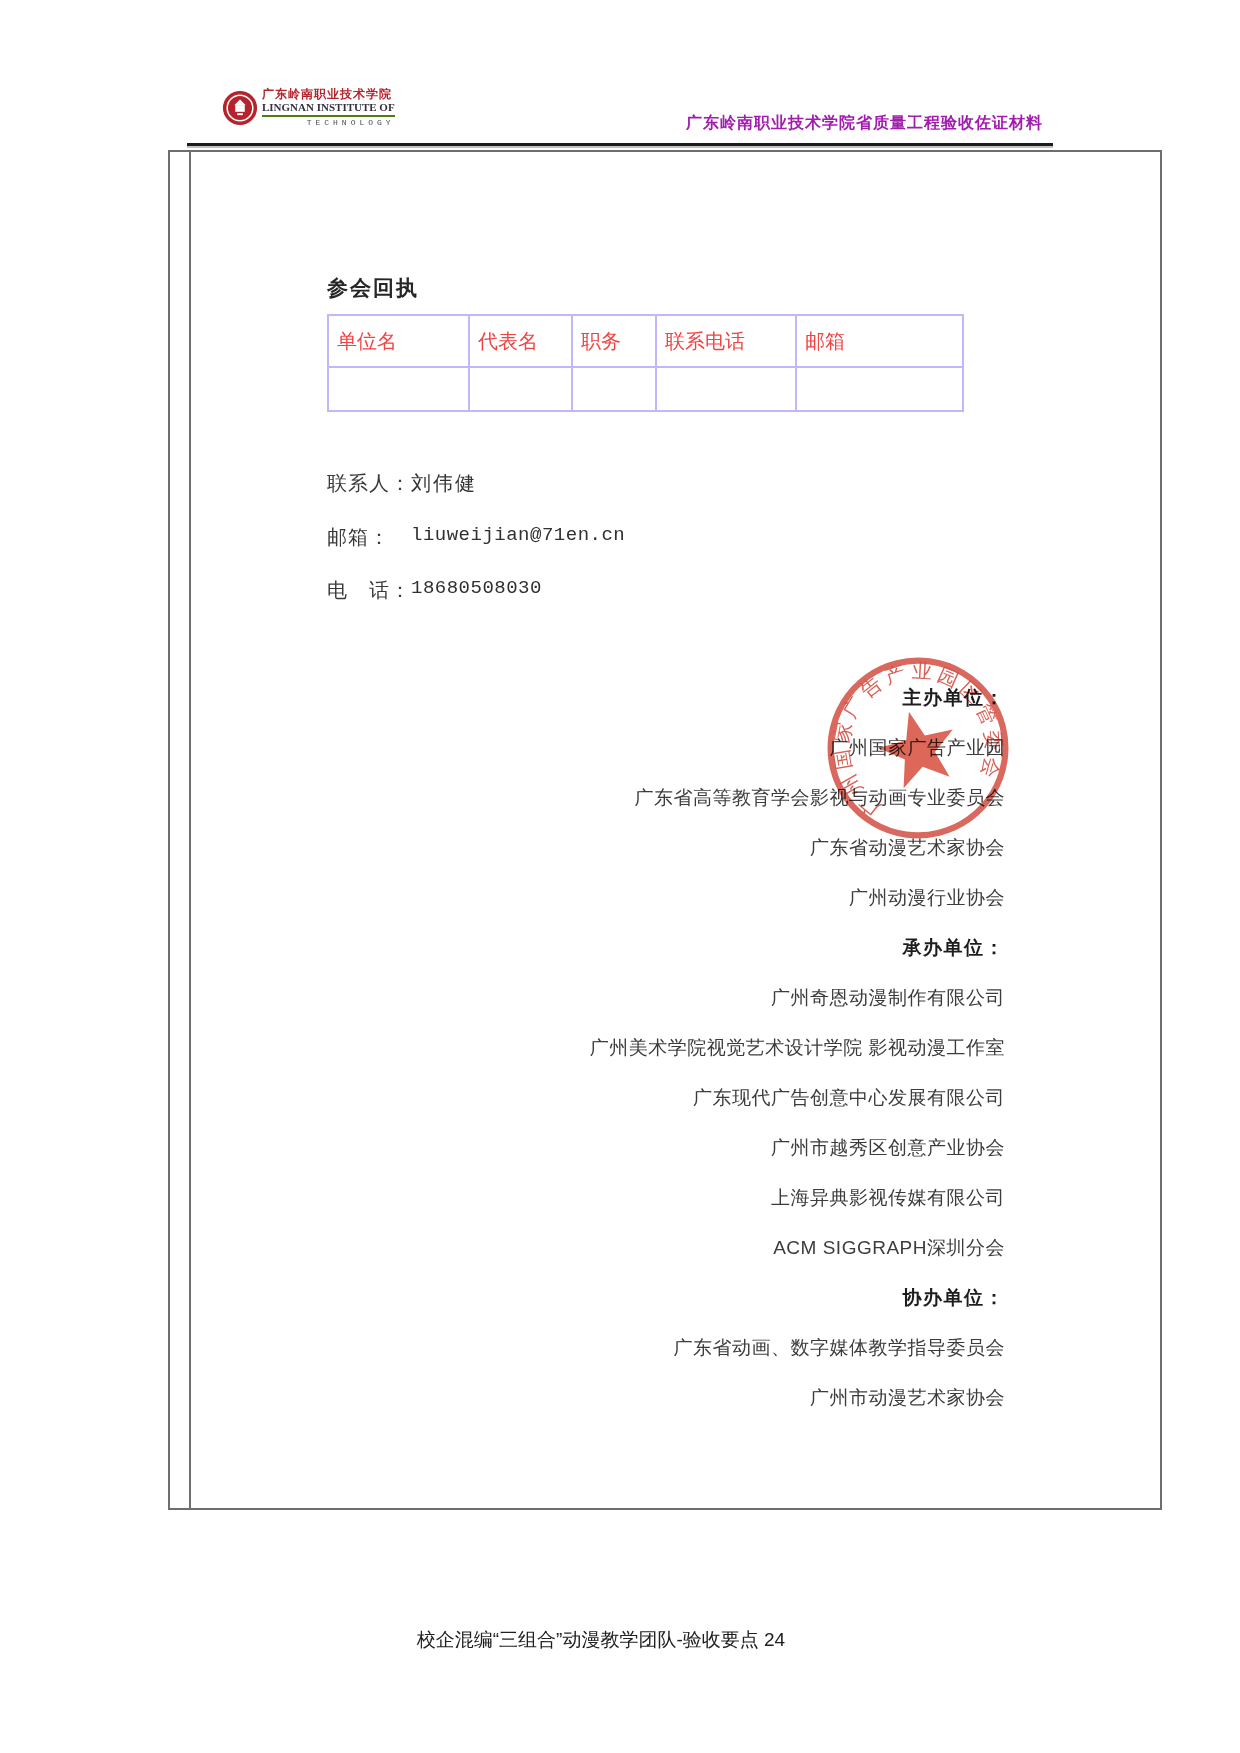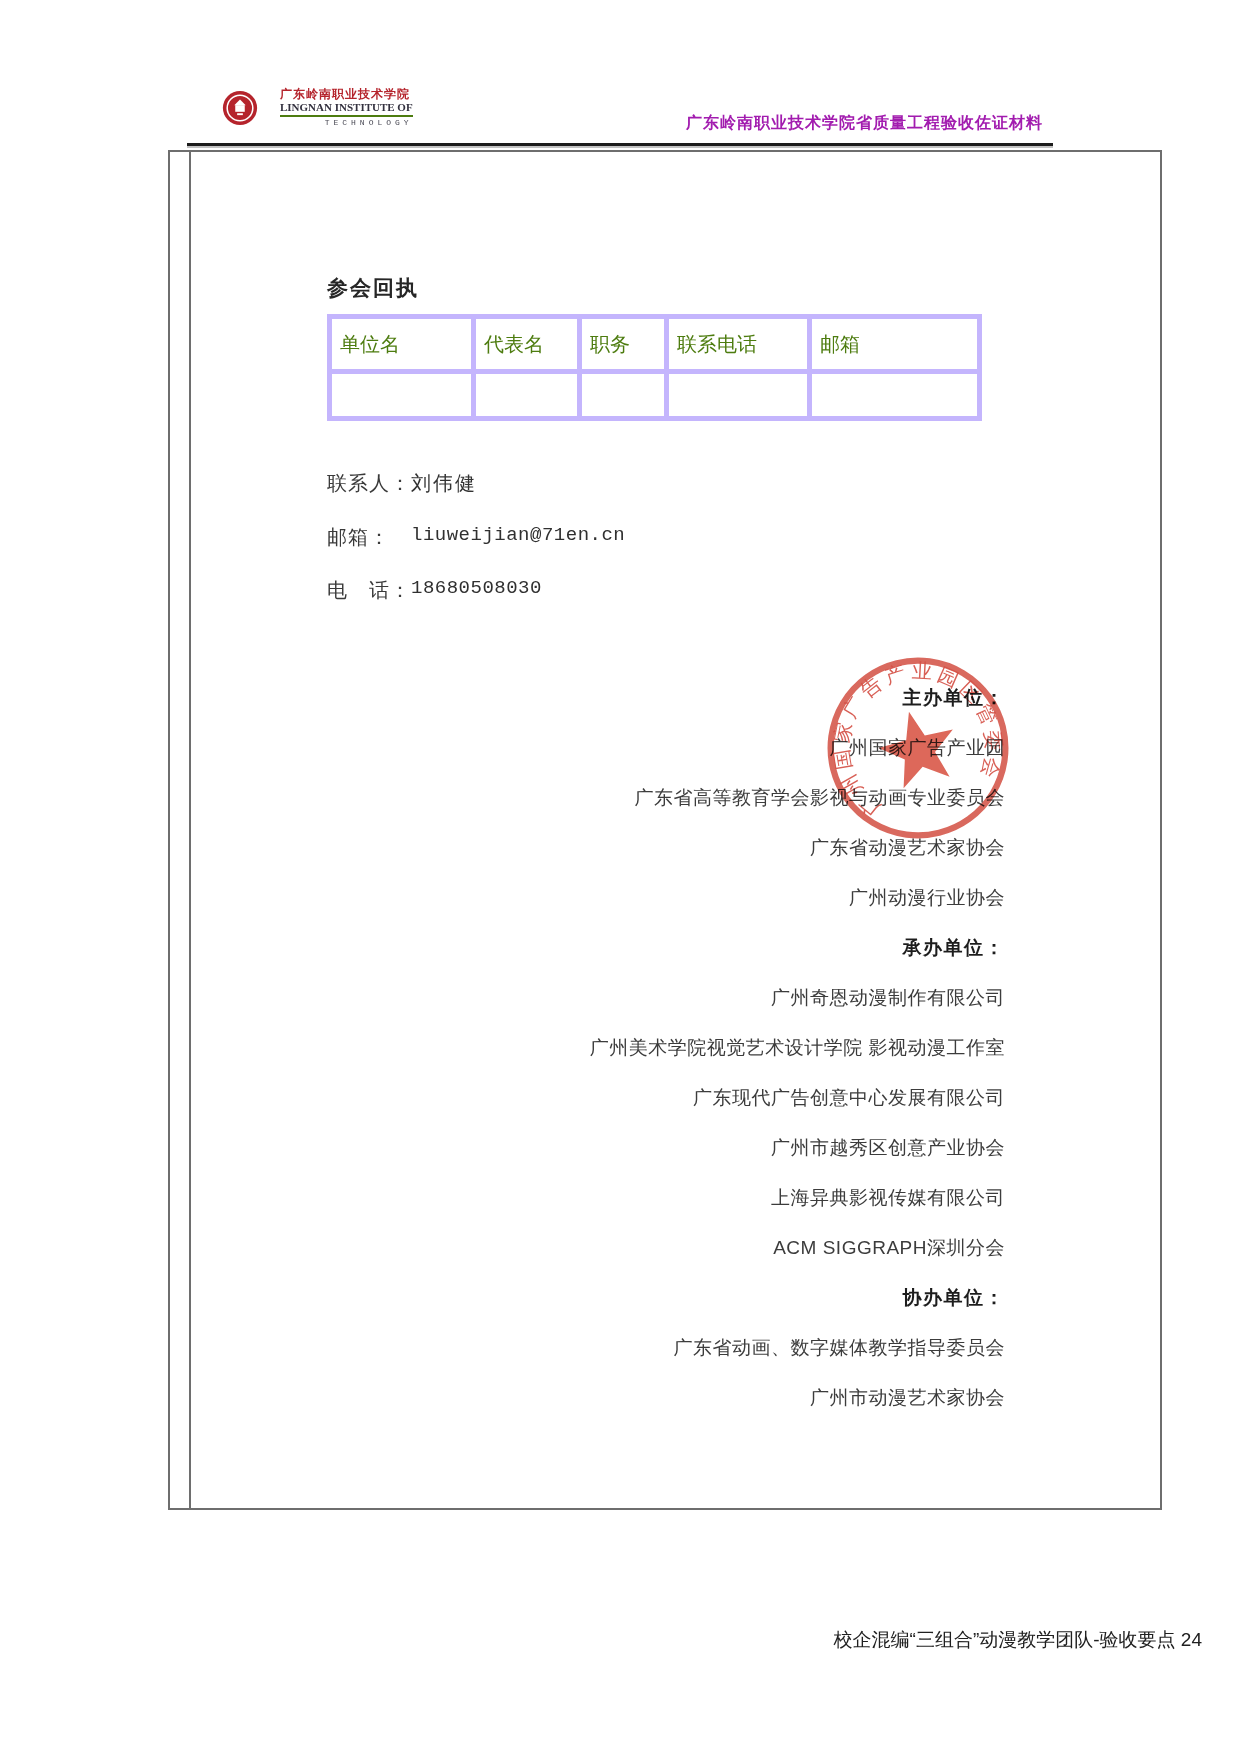--- a/index.html
+++ b/index.html
@@ -2,21 +2,21 @@
 <html><head>
 <meta charset="utf-8">
 <style>
   html,body { margin:0; padding:0; background:#ffffff; }
   .page {
     position:relative; width:1240px; height:1753px; background:#ffffff;
     font-family:"Liberation Sans", sans-serif; overflow:hidden;
   }
 
   
-  .logo-group { position:absolute; left:221px; top:87px; display:flex; align-items:center; gap:21px; }
+  .logo-group { position:absolute; left:221px; top:87px; display:flex; align-items:center; gap:3px; }
   .logo-emblem { width:38px; height:38px; }
   .logo-text { display:flex; flex-direction:column; }
   .logo-cn { font-size:12px; font-weight:bold; color:#b5242c; letter-spacing:1px; line-height:14px; }
   .logo-en1 { font-family:"Liberation Serif", serif; font-size:11px; font-weight:bold; color:#33313f;
               line-height:13px; border-bottom:2px solid #4d7c0f; padding-bottom:1px; }
   .logo-en2 { font-family:Liberation Mono, monospace; font-size:8px; color:#4a4a55; letter-spacing:4px;
               line-height:10px; text-align:right; margin-top:1px; }
   .doc-title { position:absolute; top:113px; right:197px; font-size:16px; font-weight:bold;
                color:#a21caf; letter-spacing:1px; white-space:nowrap; }
   .title-underline { position:absolute; left:187px; top:143px; width:866px; height:3px;
@@ -24,42 +24,42 @@
 
   
   .content-box { position:absolute; left:168px; top:150px; width:990px; height:1356px;
                  border:2px solid #6e6e6e; background:#ffffff; }
   .binding-line { position:absolute; left:19px; top:0; height:100%; border-left:2px solid #6e6e6e; }
 
   .section-title { position:absolute; left:157px; top:122px; font-size:21px; font-weight:bold;
                    color:#262626; letter-spacing:2px; }
 
   .reply-table { position:absolute; left:157px; top:162px; border-collapse:collapse; table-layout:fixed; }
-  .reply-table td { border:5px solid #c4b5fd; padding:0 0 0 8px; font-size:20px; color:#4d7c0f;
+  .reply-table td { border:2px solid #c4b5fd; padding:0 0 0 8px; font-size:20px; color:#ef4444;
                     vertical-align:middle; white-space:nowrap; }
   .reply-table .hdr-row td { height:50px; }
   .reply-table .empty-row td { height:42px; }
 
   .contact-row { position:absolute; left:157px; display:flex; 
                  font-size:20px; color:#3a3a3a; height:26px; }
   .contact-label { width:84px; letter-spacing:1px; }
   .contact-value-cn { font-size:20px; color:#333; letter-spacing:2px; }
   .contact-value-mono { font-family:"Liberation Mono", monospace; font-size:19px; color:#303030;
                         letter-spacing:0.5px; }
 
   .org-block { position:absolute; top:521px; right:155px; text-align:right; white-space:nowrap; }
   .org-line { font-size:19px; color:#3c3c3c; line-height:50px; letter-spacing:0.5px; }
   .org-line.org-header { font-weight:bold; color:#1d1d1d; letter-spacing:1.5px; }
 
   
   .stamp { position:absolute; left:822px; top:652px; width:192px; height:192px;
            transform:rotate(-14deg); mix-blend-mode:multiply; opacity:0.88; pointer-events:none; }
 
   
-  .footer-label { position:absolute; left:0; top:1627px; width:1202px; text-align:right;
+  .footer-label { position:absolute; left:0; top:1627px; width:1202px; text-align:center;
                   font-size:19px; color:#202020; }
 </style>
 </head>
 <body>
 
 <div class="page">
 
   <div class="logo-group">
     <svg class="logo-emblem" viewBox="0 0 40 40">
       <circle cx="20" cy="20" r="18" fill="#b5242c"></circle>

